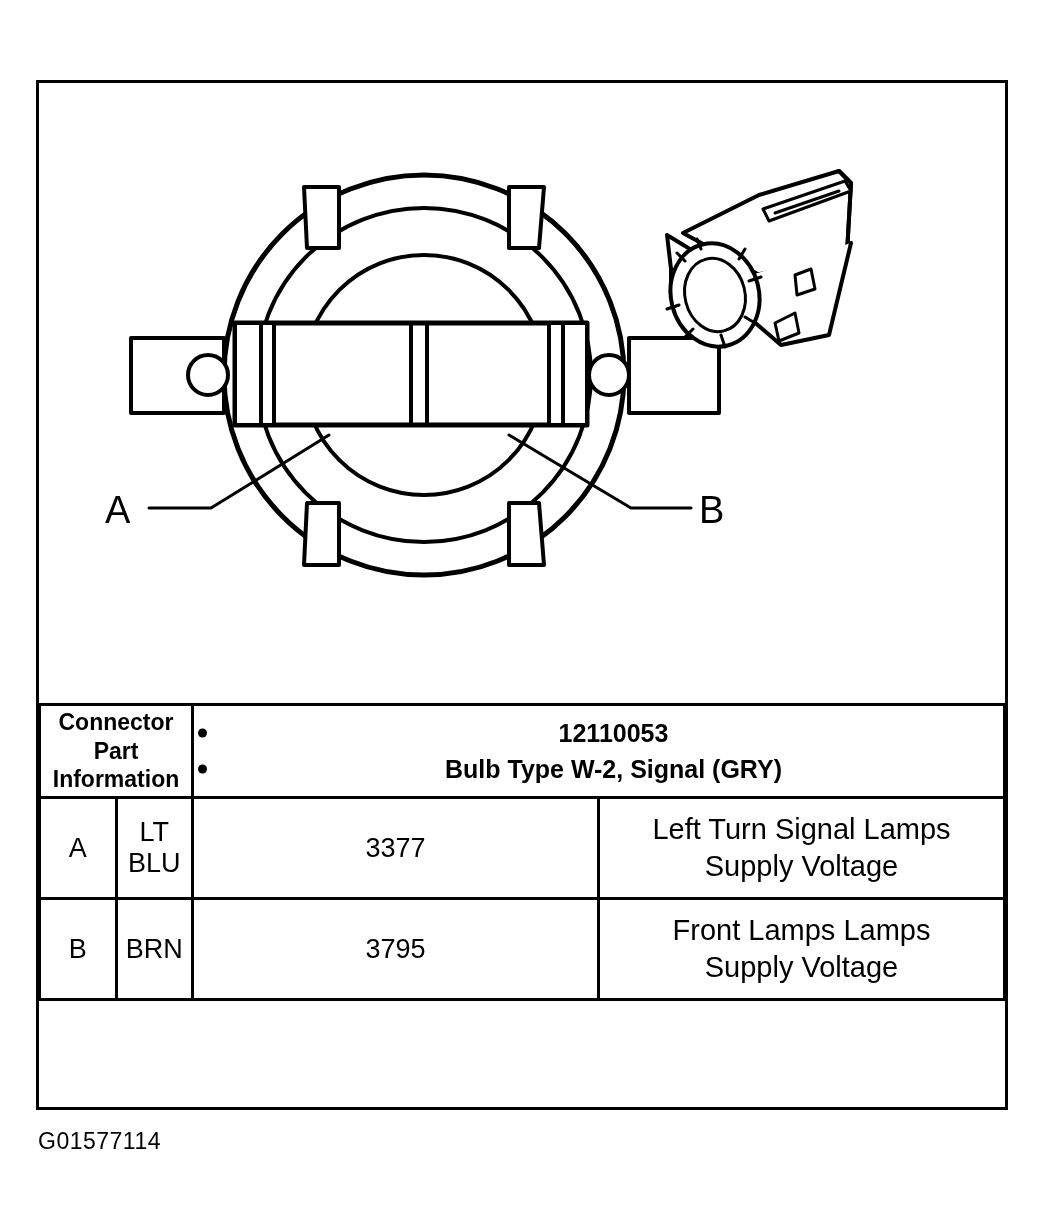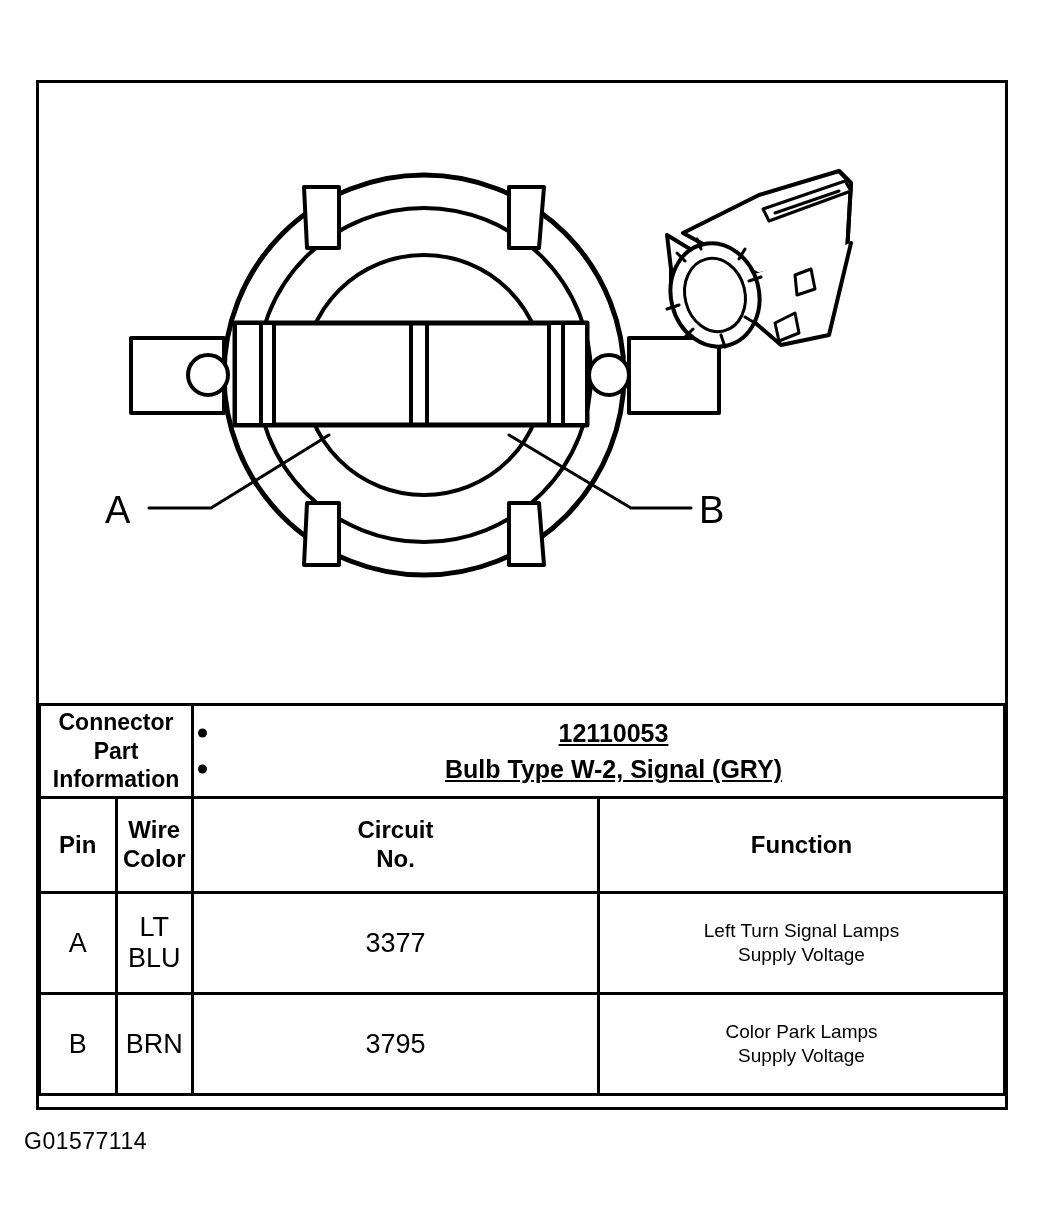--- a/index.html
+++ b/index.html
@@ -70,21 +70,20 @@
     font-weight: bold;
     line-height: 1.25;
     height: 90px;
   }
   .cell-cpi-info {
     text-align: left;
     padding-left: 38px;
     font-size: 25px;
     font-weight: bold;
     line-height: 1.45;
-    text-decoration: underline;
   }
   .bullet-line {
     position: relative;
     padding-left: 30px;
   }
   .bullet-line .dot {
     position: absolute;
     left: 4px;
     top: 50%;
     transform: translateY(-50%);
@@ -104,28 +103,28 @@
   .col-circ { width: 168px; }
   .col-func { width: 426px; }
 
   .data-cell {
     font-size: 27px;
     height: 98px;
   }
   .func-cell {
     text-align: left;
     padding-left: 22px;
-    font-size: 19px;
+    font-size: 29px;
     line-height: 1.28;
     margin-top: 40px;
   }
 
   .caption {
     position: absolute;
-    left: 24px;
+    left: 38px;
     top: 1128px;
     font-size: 23px;
     font-family: "Liberation Sans", sans-serif;
     color: #000;
     letter-spacing: 0.5px;
   }
 
   .label-letter {
     font-family: "Liberation Sans", sans-serif;
     font-size: 38px;
@@ -207,49 +206,37 @@
               <span class="dot"></span>
               <span>12110053</span>
             </div>
             <div class="bullet-line">
               <span class="dot"></span>
               <span>Bulb Type W-2, Signal (GRY)</span>
             </div>
           </td>
         </tr>
 
-        <tr>
-          <td class="hdr col-pin">Pin</td>
-          <td class="hdr col-wire">
-            <div>Wire</div>
-            <div>Color</div>
-          </td>
-          <td class="hdr col-circ">
-            <div>Circuit</div>
-            <div>No.</div>
-          </td>
-          <td class="hdr col-func">Function</td>
-        </tr>
 
         <tr>
           <td class="data-cell">A</td>
           <td class="data-cell">LT BLU</td>
           <td class="data-cell">3377</td>
           <td class="data-cell func-cell">
             <div>Left Turn Signal Lamps</div>
             <div>Supply Voltage</div>
           </td>
         </tr>
 
         <tr>
           <td class="data-cell">B</td>
           <td class="data-cell">BRN</td>
           <td class="data-cell">3795</td>
           <td class="data-cell func-cell">
-            <div>Color Park Lamps</div>
+            <div>Front Lamps Lamps</div>
             <div>Supply Voltage</div>
           </td>
         </tr>
       </tbody>
     </table>
 
   </div>
 
   <div class="caption">G01577114</div>
 

